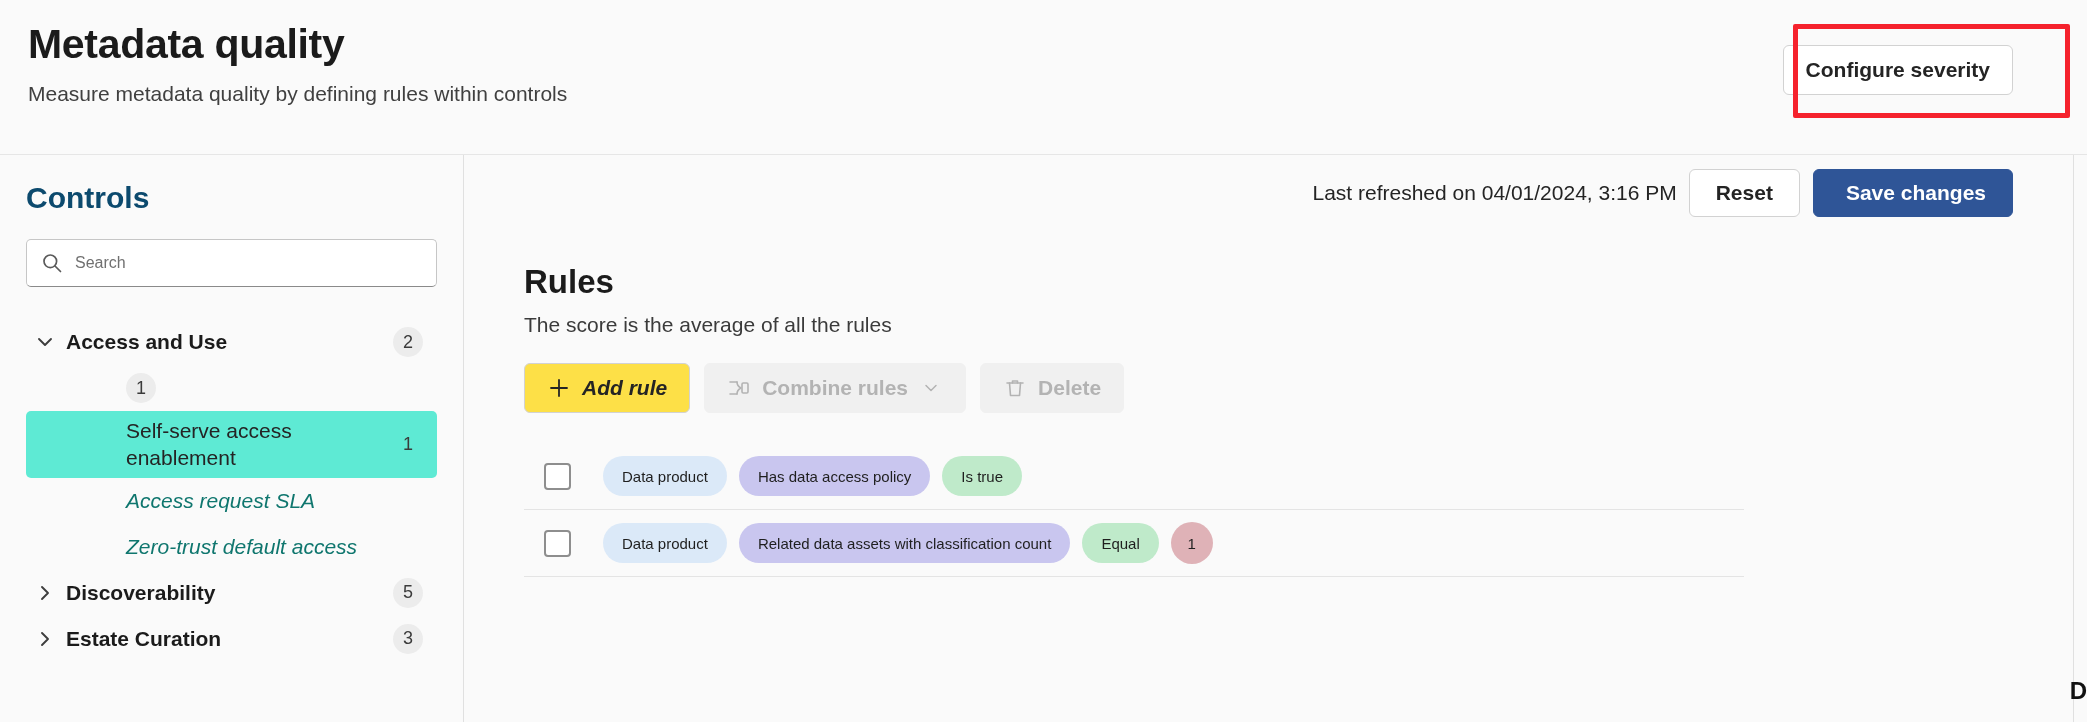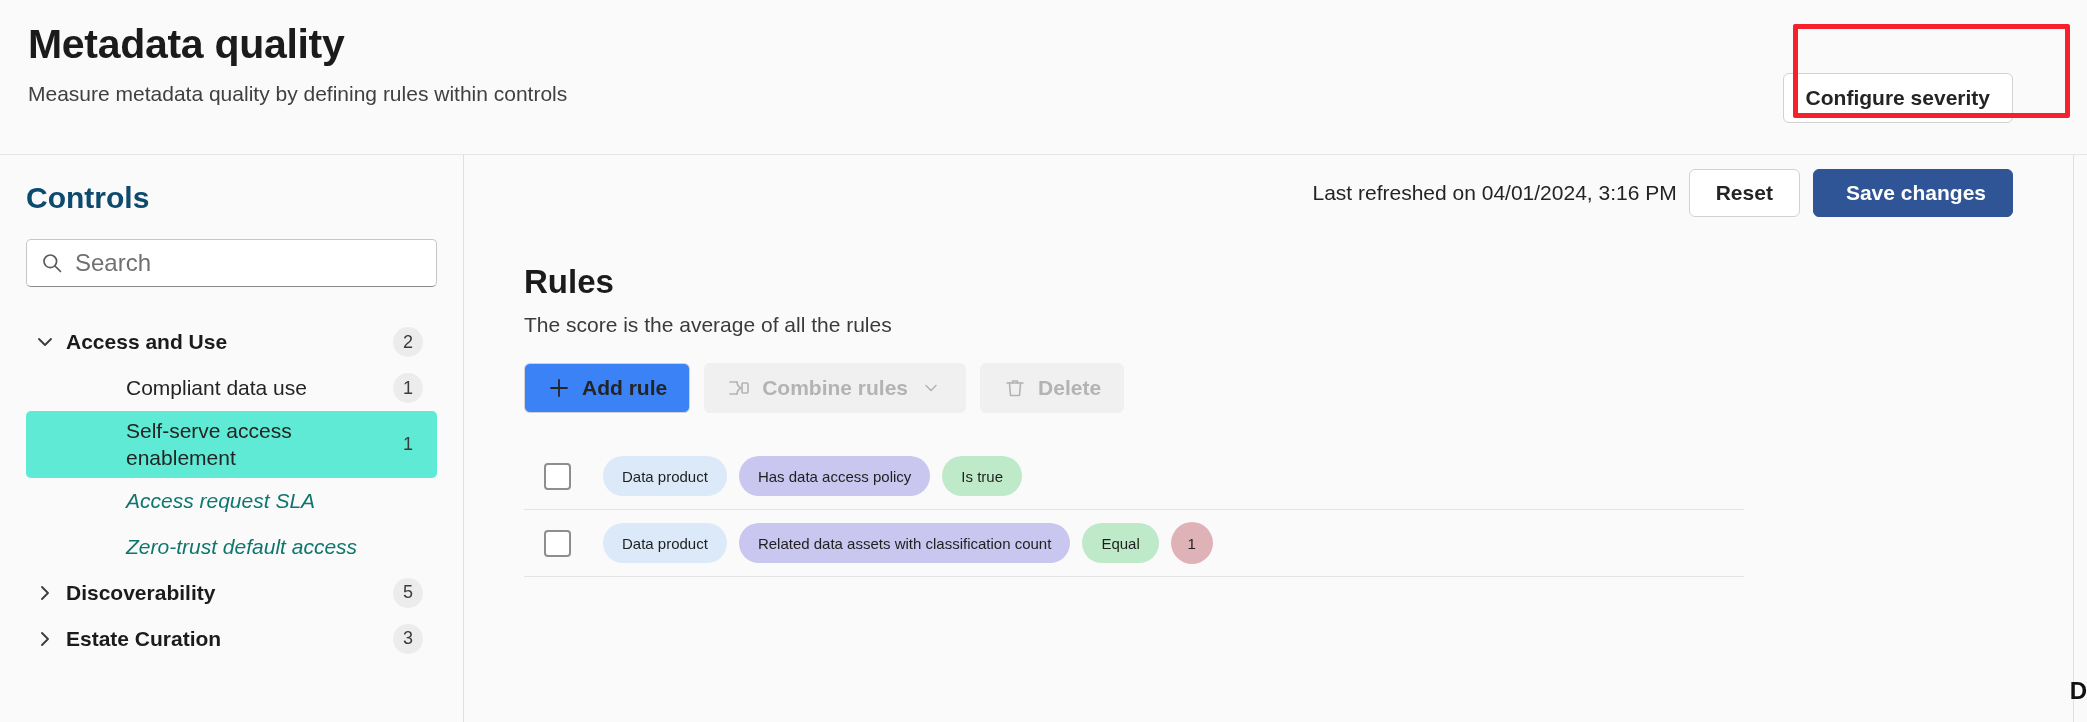--- a/index.html
+++ b/index.html
@@ -55,21 +55,20 @@
     border: 1px solid #d2d2d2;
     border-radius: 6px;
     font-family: "Liberation Sans", sans-serif;
     font-size: 21px;
     font-weight: 600;
     color: #242424;
     cursor: pointer;
     white-space: nowrap;
     display: flex;
     align-items: center;
-    margin-top: 28px;
   }
 
   .annotation-box {
     position: absolute;
     left: 1793px;
     top: 24px;
     width: 277px;
     height: 94px;
     border: 5px solid #f5222d;
     border-radius: 2px;
@@ -110,21 +109,21 @@
     align-items: center;
     padding: 0 14px;
     margin-bottom: 32px;
   }
   .search-icon { width: 22px; height: 22px; flex: none; margin-right: 12px; }
   .search-input {
     border: none;
     outline: none;
     background: transparent;
     font-family: "Liberation Sans", sans-serif;
-    font-size: 24px;
+    font-size: 16px;
     color: #242424;
     width: 100%;
   }
   .search-input::placeholder { color: #707070; }
 
   .tree { display: flex; flex-direction: column; }
 
   .tree-group-header {
     display: flex;
     align-items: center;
@@ -266,23 +265,24 @@
     font-family: "Liberation Sans", sans-serif;
     font-size: 21px;
     font-weight: 600;
     display: flex;
     align-items: center;
     gap: 11px;
     cursor: pointer;
     white-space: nowrap;
   }
   .action-enabled {
-    background: #3b82f6;
+    background: #fde047;
     border: 1px solid #d2d2d2;
     color: #242424;
+    font-style: italic;
   }
   .action-disabled {
     background: #f0f0f0;
     border: 1px solid #f0f0f0;
     color: #b3b3b3;
     cursor: default;
   }
   .action-icon { width: 24px; height: 24px; flex: none; display: flex; align-items: center; justify-content: center; }
 
   .rules-list { margin-top: 30px; }
@@ -380,21 +380,20 @@
           <span class="chev">
             <svg viewBox="0 0 26 26" width="26" height="26" fill="none" stroke="#3d3d3d" stroke-width="1.9" stroke-linecap="round" stroke-linejoin="round">
               <polyline points="7,10 13,16 19,10"></polyline>
             </svg>
           </span>
           <span class="tree-group-label">Access and Use</span>
           <span class="count-badge">2</span>
         </div>
 
         <div class="tree-child">
-          <span class="child-label">Compliant data use</span>
           <span class="count-badge">1</span>
         </div>
 
         <div class="tree-child selected">
           <span class="child-label">Self-serve access enablement</span>
           <span class="count-plain">1</span>
         </div>
 
         <div class="tree-child disabled">
           <span class="child-label">Access request SLA</span>

